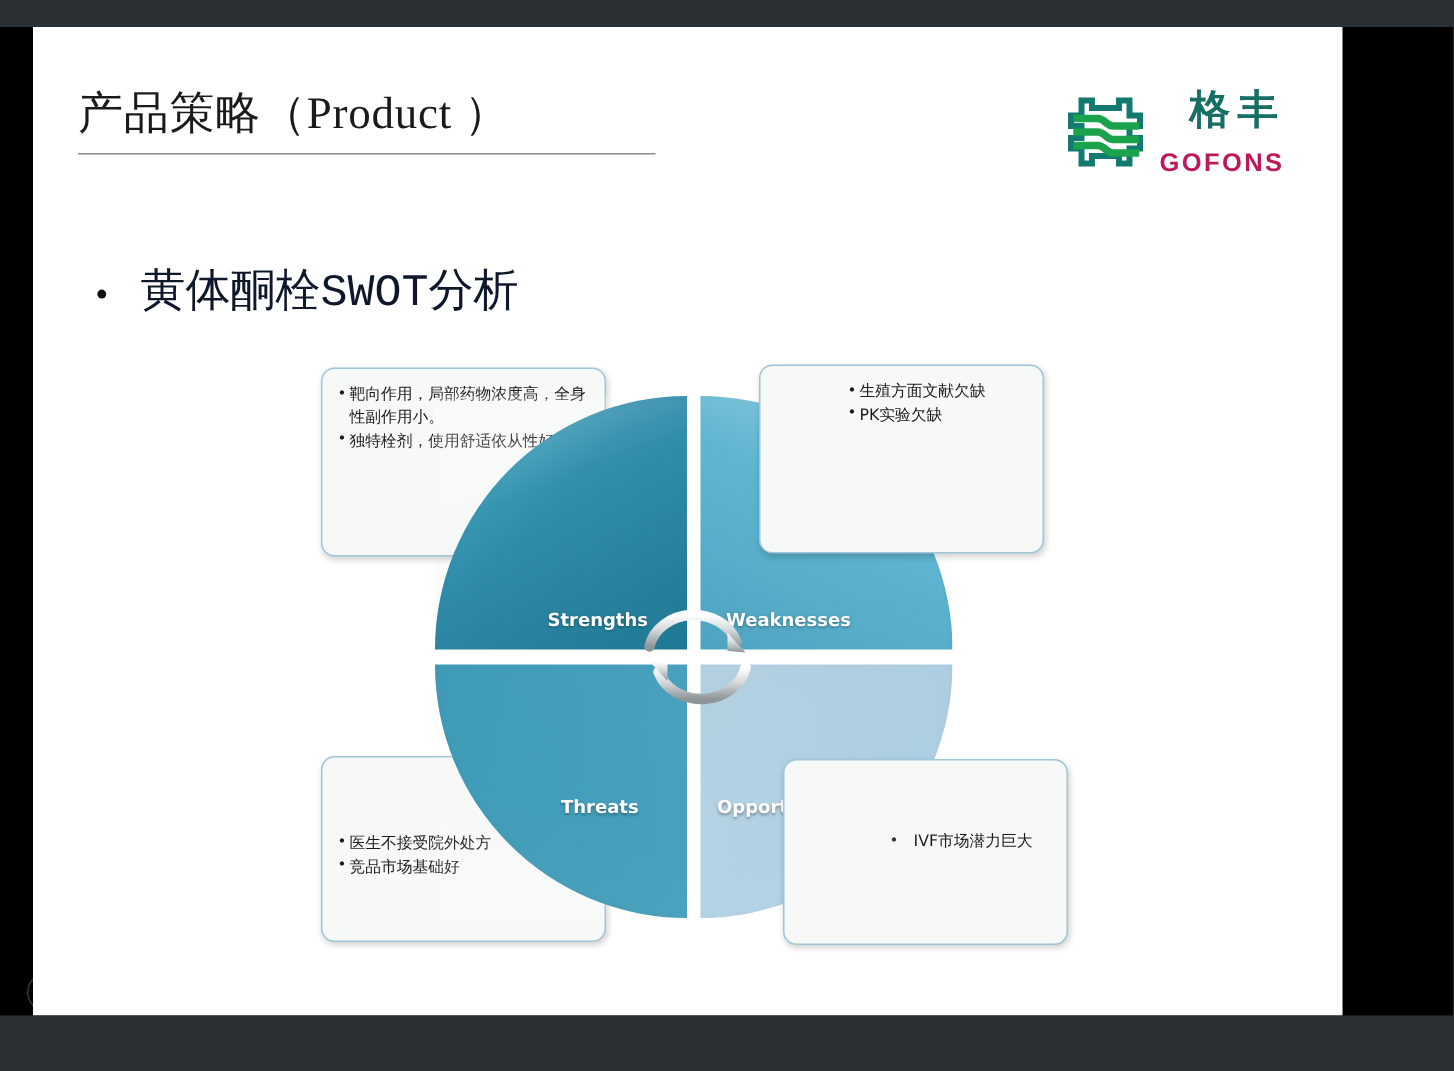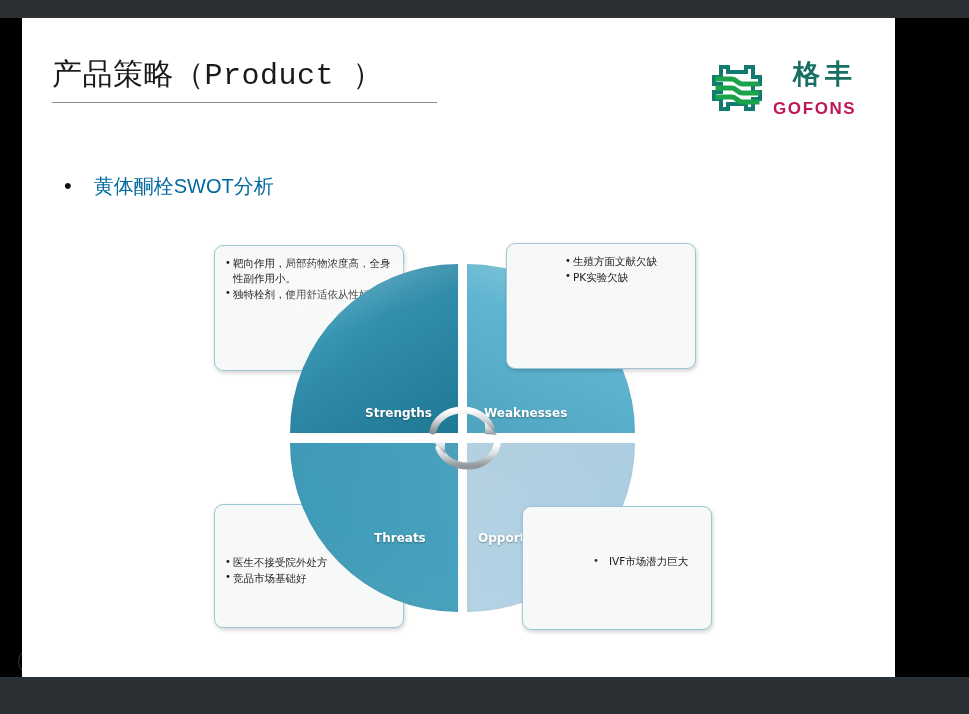--- a/index.html
+++ b/index.html
@@ -33,21 +33,21 @@
     overflow: hidden;
   }
 
   
   .title-block {
     position: absolute;
     left: 30px; top: 40px;
     width: 420px;
   }
   .slide-title {
-    font-family: Liberation Mono, monospace;
+    font-family: Liberation Serif, serif;
     font-size: 30px;
     font-weight: 400;
     color: #1a1a1a;
     letter-spacing: 0.5px;
     white-space: nowrap;
     line-height: 1.2;
   }
   .title-rule {
     margin-top: 8px;
     width: 385px;
@@ -88,23 +88,23 @@
     position: absolute;
     left: 42px; top: 155px;
     display: flex;
     align-items: baseline;
     gap: 22px;
   }
   .bullet-dot {
     font-size: 22px; color: #111; line-height: 1;
   }
   .bullet-text {
-    font-family: Liberation Sans, sans-serif;
-    font-size: 20px;
-    color: #0369a1;
+    font-family: Liberation Mono, monospace;
+    font-size: 30px;
+    color: #0f172a;
     white-space: nowrap;
   }
 
   
   .swot {
     position: absolute;
     left: 168px; top: 207px;
     width: 510px; height: 400px;
   }
 

